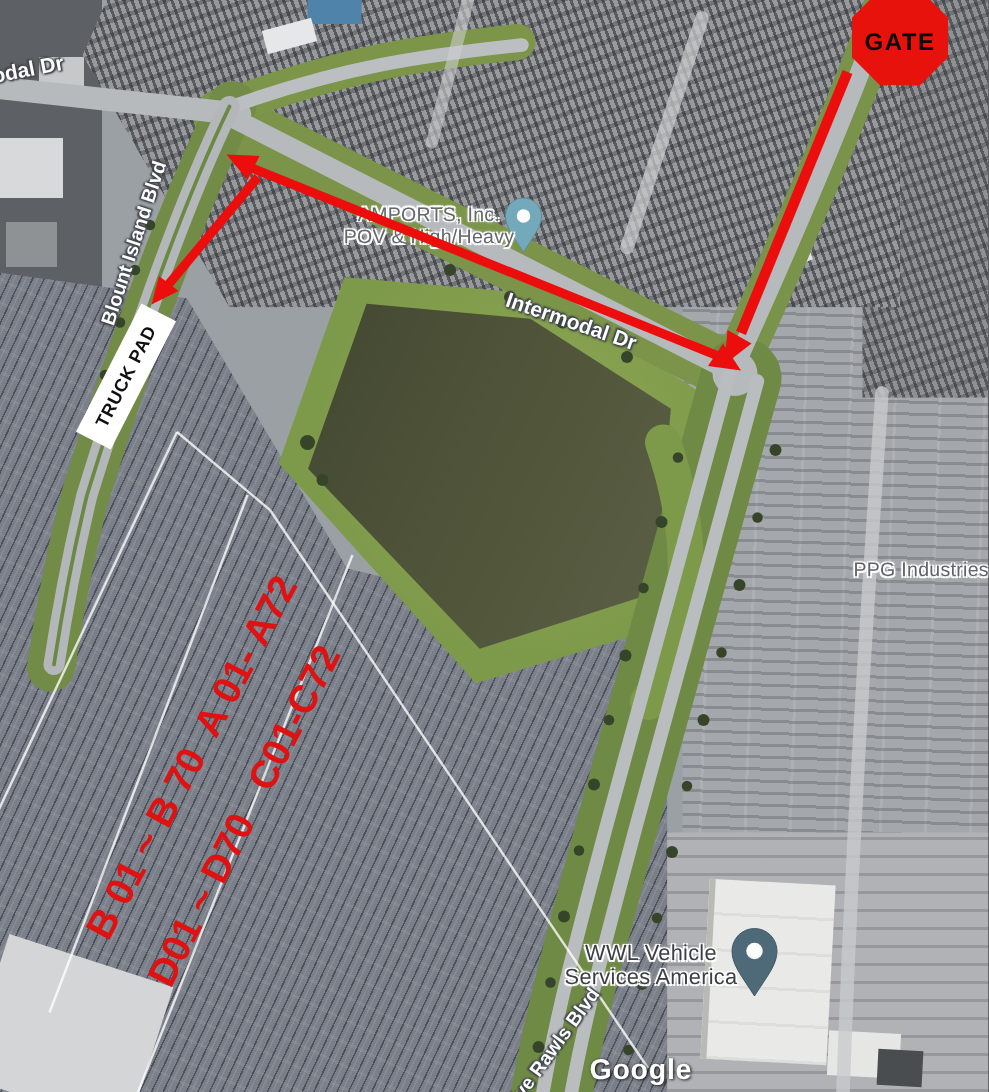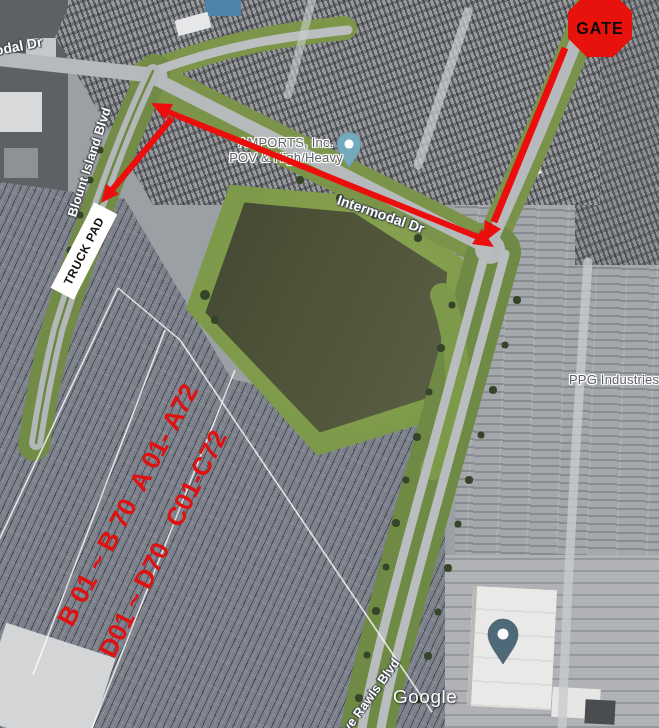--- a/index.html
+++ b/index.html
@@ -44,21 +44,21 @@
   .shed-b{left:513px;top:156px;width:26px;height:22px;background:#e2e3e4;transform:rotate(-20deg);}
 
   svg.layer{position:absolute;left:0;top:0;}
 
   
   .street{position:absolute;color:#fdfdfd;font-weight:700;white-space:nowrap;
     text-shadow:0 0 2px #41464d,0 0 2px #41464d,1px 1px 1px #41464d,-1px -1px 1px #41464d;}
   .poi{position:absolute;white-space:nowrap;letter-spacing:.2px;
     text-shadow:0 0 2px #fff,0 0 3px #fff,1px 1px 0 #fff,-1px -1px 0 #fff,1px -1px 0 #fff,-1px 1px 0 #fff;}
   .poi div{white-space:nowrap;}
-  .watermark{position:absolute;left:393px;top:686px;color:#fff;font-size:19px;font-weight:400;
+  .watermark{position:absolute;left:393px;top:703px;color:#fff;font-size:19px;font-weight:700;
     letter-spacing:.5px;text-shadow:1px 1px 2px rgba(0,0,0,.65),0 0 2px rgba(0,0,0,.4);}
 
   
   .octagon{left:568px;top:-7px;width:64px;height:64px;background:#e8120c;
     clip-path:polygon(29.3% 0%,70.7% 0%,100% 29.3%,100% 70.7%,70.7% 100%,29.3% 100%,0% 70.7%,0% 29.3%);
     display:flex;align-items:center;justify-content:center;}
   .octagon span{color:#0b0b0b;font-size:16px;font-weight:700;letter-spacing:1px;margin-top:8px;}
   .truckpad{left:84px;top:251px;width:96px;height:26px;background:#fff;
     transform:translate(-50%,-50%) rotate(-63deg);display:flex;align-items:center;justify-content:center;}
   .truckpad span{color:#101010;font-size:12px;font-weight:700;letter-spacing:.5px;white-space:nowrap;}
@@ -167,20 +167,24 @@
   <div class="street" style="left:-48px;top:42px;font-size:14px;transform:rotate(-11deg);">Intermodal Dr</div>
   <div class="street" style="left:89px;top:162px;font-size:13px;transform:translate(-50%,-50%) rotate(-72deg);">Blount Island Blvd</div>
   <div class="street" style="left:381px;top:214px;font-size:14px;transform:translate(-50%,-50%) rotate(19deg);">Intermodal Dr</div>
   <div class="street" style="left:366px;top:702px;font-size:13px;transform:translate(-50%,-50%) rotate(-54deg);">Dave Rawls Blvd</div>
 
   <div class="poi" style="left:215px;top:136px;width:142px;text-align:center;color:#64676b;font-size:13px;line-height:1.15;">
     <div>AMPORTS, Inc.</div>
     <div>POV &amp; High/Heavy</div>
   </div>
   <div class="poi" style="left:569px;top:372px;color:#5f6368;font-size:13px;">PPG Industries</div>
+  <div class="poi" style="left:376px;top:629px;width:116px;text-align:center;color:#3b3e43;font-size:14.5px;line-height:1.1;">
+    <div>WWL Vehicle</div>
+    <div>Services America</div>
+  </div>
   <div class="watermark">Google</div>
 
   <svg class="layer" width="659" height="728" viewBox="0 0 659 728">
     <g stroke="#ec0d0d" fill="#ec0d0d" stroke-linecap="butt">
       <line x1="168" y1="112" x2="478" y2="237" stroke-width="6"></line>
       <polygon points="151,103 173,104 165,120" stroke="none"></polygon>
       <polygon points="494,247 472,244 482,229" stroke="none"></polygon>
       <line x1="172" y1="118" x2="112" y2="190" stroke-width="6"></line>
       <polygon points="101,203 106,184 119,194" stroke="none"></polygon>
       <line x1="565" y1="48" x2="494" y2="222" stroke-width="7"></line>

